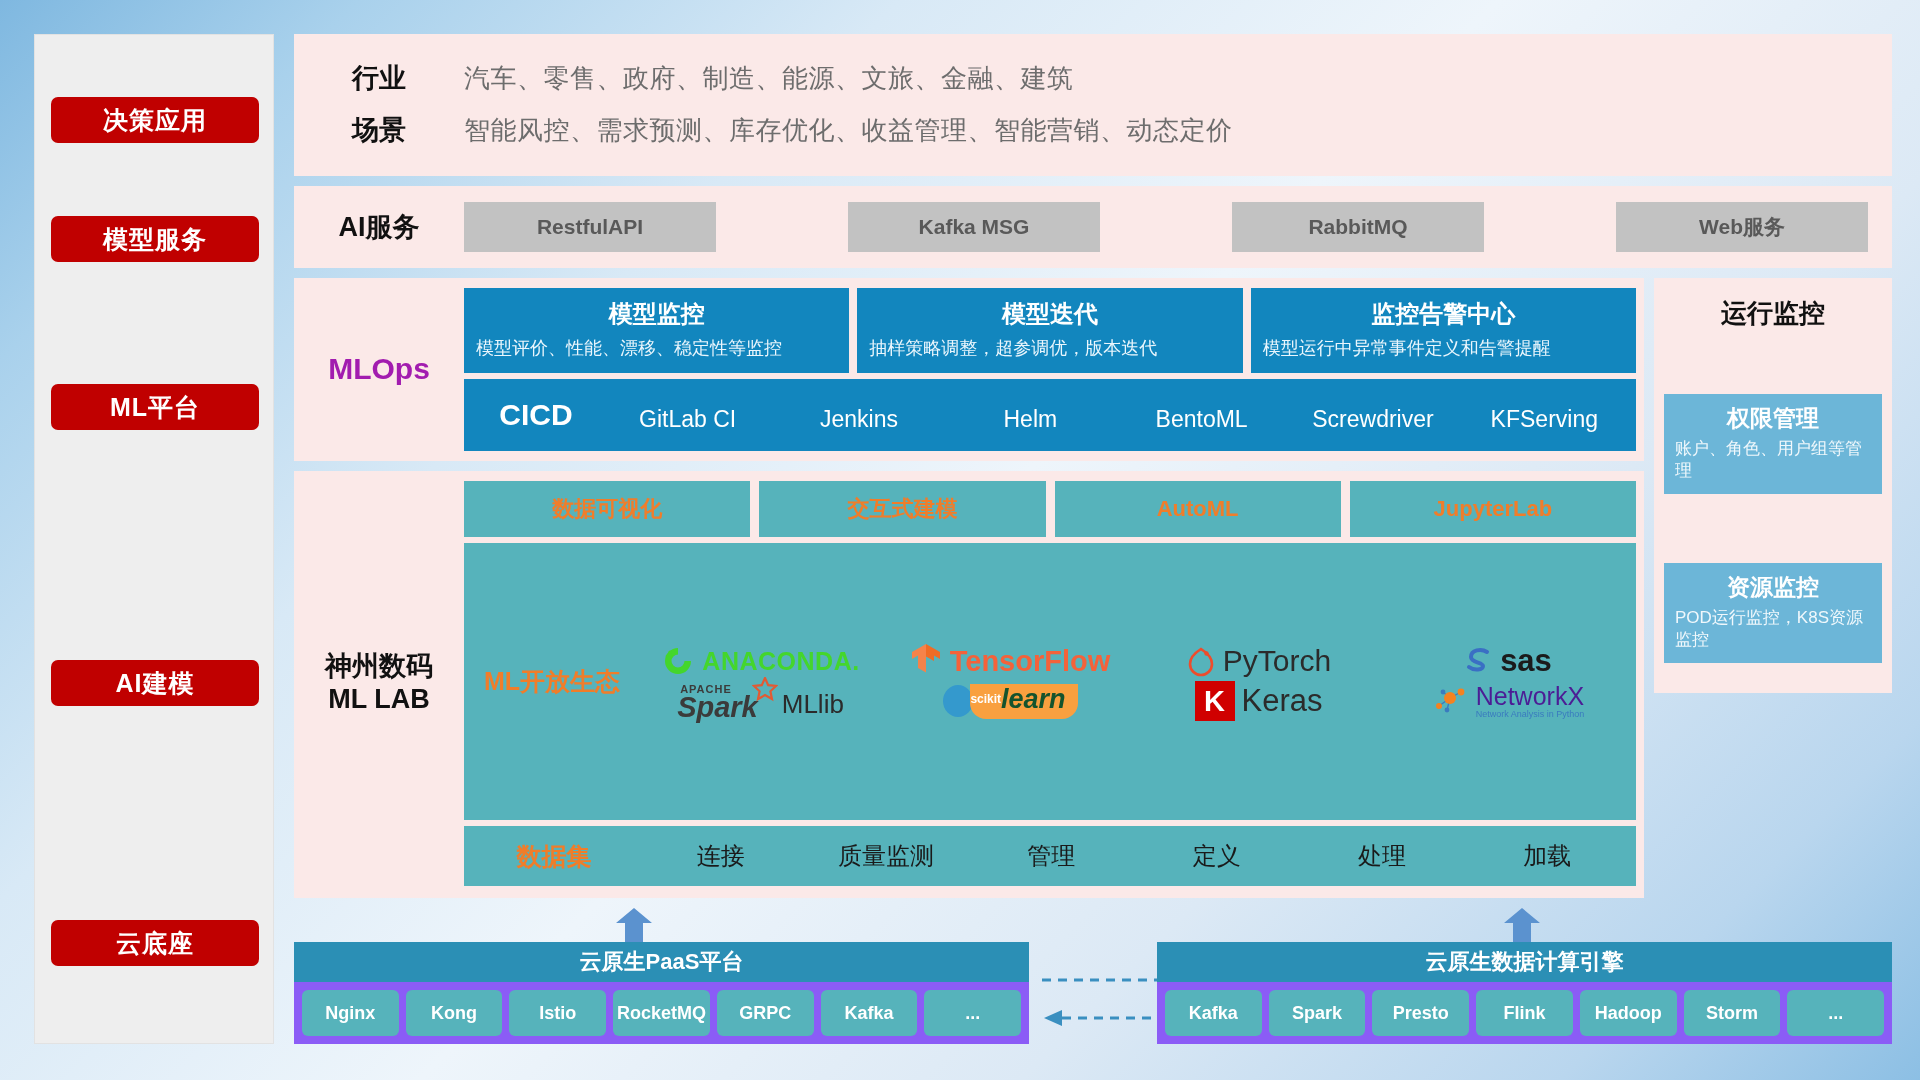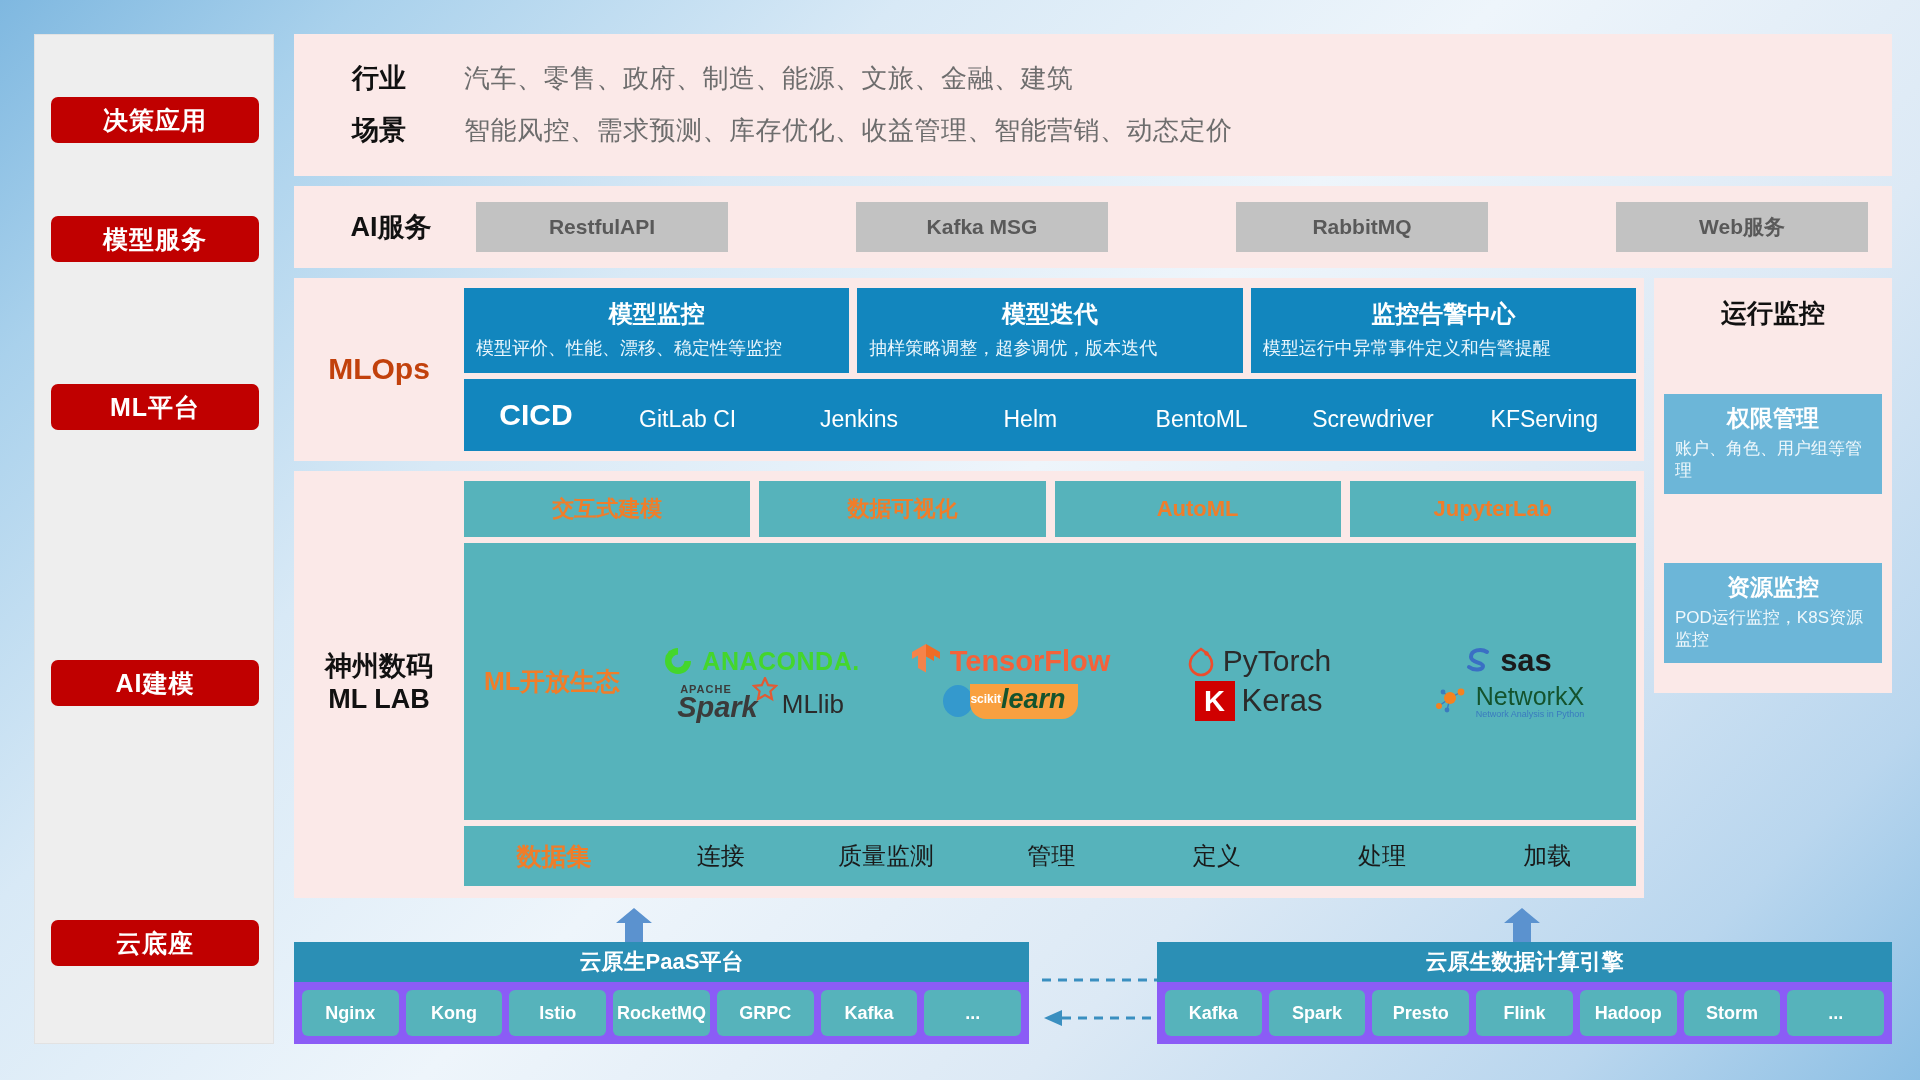--- a/index.html
+++ b/index.html
@@ -37,35 +37,35 @@
 
   
   .band-industry { display: flex; padding: 18px 0 20px 0; }
   .band-industry .rowline { display: flex; align-items: center; height: 52px; }
   .band-industry .lbl {
     width: 170px; text-align: center; font-size: 27px; font-weight: bold; color: #111; flex: 0 0 170px;
   }
   .band-industry .val { font-size: 26px; color: #6d6d6d; letter-spacing: .5px; }
 
   
-  .band-ai { display: flex; align-items: center; padding: 16px 24px 16px 12px; }
+  .band-ai { display: flex; align-items: center; padding: 16px 24px 16px 0; }
   .band-ai .lbl { width: 170px; text-align: center; font-size: 27px; font-weight: bold; color: #111; flex: 0 0 170px; }
   .band-ai .chips { flex: 1; display: flex; gap: 0; justify-content: space-between; }
   .ai-chip {
     width: 252px; height: 50px; background: #c2c2c2; color: #595959;
     display: flex; align-items: center; justify-content: center;
     font-size: 21px; font-weight: bold;
   }
 
   
   .band-mlops { display: flex; gap: 10px; }
   .mlops-left { flex: 1; display: flex; padding: 10px 8px 10px 0; min-width: 0; }
   .mlops-left .lbl {
     width: 170px; flex: 0 0 170px; display: flex; align-items: center; justify-content: center;
-    font-size: 30px; font-weight: bold; color: #c2410c; text-align: center;
+    font-size: 30px; font-weight: bold; color: #a21caf; text-align: center;
   }
   .mlops-body { flex: 1; display: flex; flex-direction: column; gap: 6px; min-width: 0; }
   .mlops-cards { display: flex; gap: 8px; }
   .mlops-card {
     flex: 1; background: #1286be; color: #fff; padding: 10px 12px 12px 12px; min-width: 0;
   }
   .mlops-card .t { font-size: 24px; font-weight: bold; text-align: center; margin-bottom: 7px; }
   .mlops-card .d { font-size: 18px; line-height: 1.32; color: #eaf6fd; }
 
   .cicd {
@@ -229,22 +229,22 @@
     <div class="band-lab">
       <div class="pink lab-left">
         <div class="lbl">
           <span>
             <span>神州数码</span><br>
             <span>ML LAB</span>
           </span>
         </div>
         <div class="lab-body">
           <div class="lab-tools">
+            <div class="lab-tool">数据可视化</div>
             <div class="lab-tool">交互式建模</div>
-            <div class="lab-tool">数据可视化</div>
             <div class="lab-tool">AutoML</div>
             <div class="lab-tool">JupyterLab</div>
           </div>
 
           <div class="eco">
             <div class="lbl2">ML开放生态</div>
             <div class="logos">
 
               <div class="logo">
                 <svg width="34" height="34" viewBox="0 0 34 34">
@@ -313,21 +313,21 @@
                   <g stroke="#3a7bbf" stroke-width="1.4" fill="none">
                     <path d="M8 22 L19 14 L30 8 M19 14 L12 8 M19 14 L16 26"></path>
                   </g>
                   <circle cx="19" cy="14" r="6" fill="#f58220"></circle>
                   <circle cx="30" cy="8" r="3.4" fill="#f58220"></circle>
                   <circle cx="8" cy="22" r="3" fill="#f58220"></circle>
                   <circle cx="12" cy="8" r="2.4" fill="#3a7bbf"></circle>
                   <circle cx="16" cy="26" r="2.4" fill="#3a7bbf"></circle>
                 </svg>
                 <div style="display:flex;flex-direction:column;align-items:flex-start">
-                  <span class="ltxt" style="color:#14532d;font-size:25px;font-weight:normal;line-height:1">NetworkX</span>
+                  <span class="ltxt" style="color:#4c1d95;font-size:25px;font-weight:normal;line-height:1">NetworkX</span>
                   <span style="font-size:9px;color:#3a7bbf">Network Analysis in Python</span>
                 </div>
               </div>
 
             </div>
           </div>
 
           <div class="ds">
             <div class="head">数据集</div>
             <div class="items">

